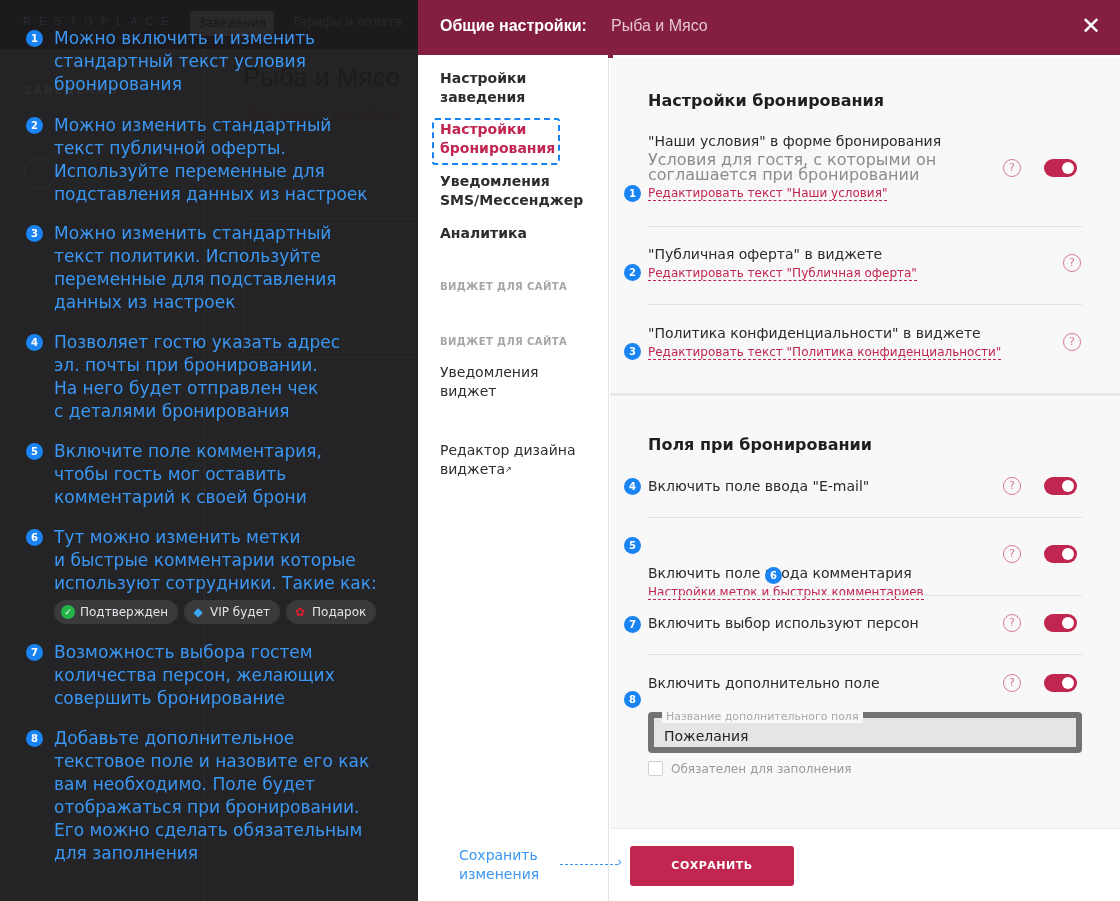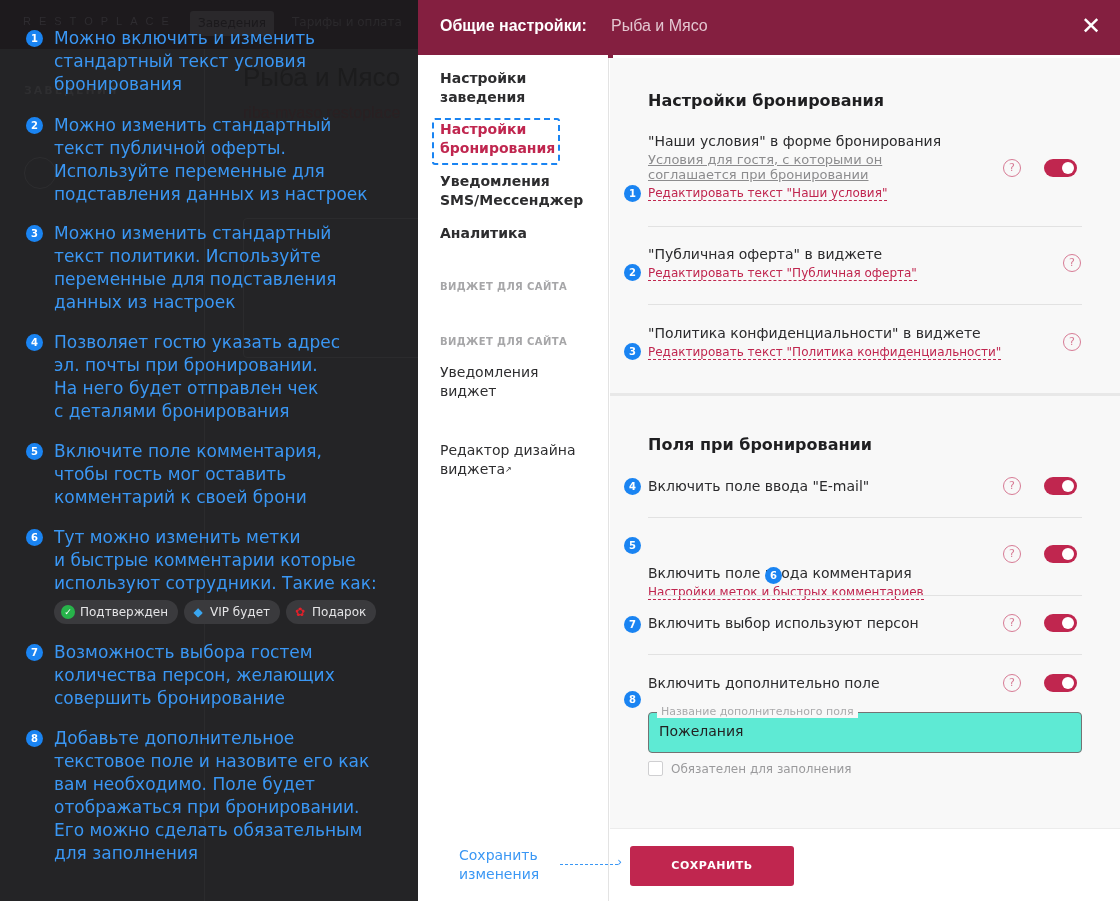--- a/index.html
+++ b/index.html
@@ -45,30 +45,30 @@
   .nav-item.active { color: #c0264f; }
   .nav-item.light { font-weight: normal; }
   .nav-focus { position: absolute; left: 14px; top: 60px; width: 128px; height: 47px; border: 2px dashed #1a84f2; border-radius: 3px; }
   .nav-section { position: absolute; left: 22px; font-size: 10px; color: #a6a6a8; font-weight: bold; letter-spacing: 0.4px; font-family: "DejaVu Sans", sans-serif; }
   .ext { font-size: 8px; vertical-align: top; }
 
   .content { position: absolute; left: 192px; top: 58px; width: 510px; height: 770px; background: #f8f8f8; overflow: hidden; }
   .card-title { position: absolute; left: 38px; font-size: 16px; color: #1f1f21; font-weight: bold; font-family: "DejaVu Sans", sans-serif; }
   .row { position: absolute; left: 38px; width: 434px; }
   .row .lbl { font-size: 14px; color: #2b2b2d; font-family: "DejaVu Sans", sans-serif; }
-  .row .desc { font-size: 13px; color: #8c8c8e; line-height: 15px; margin-top: 3px; width: 320px; font-family: "DejaVu Sans", sans-serif; text-decoration: underline; }
+  .row .desc { font-size: 16px; color: #8c8c8e; line-height: 15px; margin-top: 3px; width: 320px; font-family: "DejaVu Sans", sans-serif; }
   .row .link { display: inline-block; font-size: 12px; color: #c0264f; border-bottom: 1px dashed #c0264f; line-height: 14px; margin-top: 2px; cursor: pointer; font-family: "DejaVu Sans", sans-serif; }
   .divider { position: absolute; left: 38px; width: 434px; height: 1px; background: #e2e2e2; }
   .help { position: absolute; width: 18px; height: 18px; border: 1px solid #d77b95; border-radius: 50%; color: #d77b95; font-size: 11px; text-align: center; line-height: 16px; cursor: pointer; }
   .toggle { position: absolute; width: 33px; height: 18px; background: #c0264f; border-radius: 9px; cursor: pointer; }
   .toggle::after { content: ""; position: absolute; right: 3px; top: 3px; width: 12px; height: 12px; background: #fff; border-radius: 50%; }
   .badge { position: absolute; width: 17px; height: 17px; border-radius: 50%; background: #1a84f2; color: #fff; font-size: 10px; font-weight: bold; text-align: center; line-height: 17px; font-family: "DejaVu Sans", sans-serif; }
   .card-sep { position: absolute; left: 0; top: 335px; width: 510px; height: 3px; background: #e8e8e8; }
 
-  .field { position: absolute; left: 38px; top: 654px; width: 434px; height: 41px; border: 1px solid #737373; border-radius: 4px; background: #5eead4; }
+  .field { position: absolute; left: 38px; top: 654px; width: 434px; height: 41px; border: 6px solid #737373; border-radius: 4px; background: #e5e5e5; }
   .field .legend { position: absolute; left: 8px; top: -8px; background: #f8f8f8; padding: 0 4px; font-size: 11px; color: #a9a9ab; font-family: "DejaVu Sans", sans-serif; }
   .field input { position: absolute; left: 10px; top: 10px; width: 400px; border: none; background: transparent; font-size: 14px; color: #222; outline: none; font-family: "DejaVu Sans", sans-serif; }
   .checkrow { position: absolute; left: 38px; top: 703px; display: flex; align-items: center; gap: 8px; }
   .checkbox { width: 15px; height: 15px; border: 1px solid #cfcfd1; border-radius: 2px; background: #fff; cursor: pointer; }
   .checkrow .cl { font-size: 12px; color: #9a9a9c; font-family: "DejaVu Sans", sans-serif; }
 
   .footer { position: absolute; left: 192px; top: 828px; width: 510px; height: 73px; background: #fff; border-top: 1px solid #ececec; }
   .save-btn { position: absolute; left: 20px; top: 17px; width: 164px; height: 40px; background: #c0264f; border-radius: 3px; color: #fff; font-size: 11px; font-weight: bold; letter-spacing: 0.5px; text-align: center; line-height: 40px; cursor: pointer; border: none; font-family: "DejaVu Sans", sans-serif; }
   .save-note { position: absolute; left: 41px; top: 846px; color: #3a97f4; font-size: 14px; line-height: 19px; white-space: pre-line; font-family: "DejaVu Sans", sans-serif; }
   .save-arrow { position: absolute; left: 142px; top: 864px; width: 58px; height: 1px; border-top: 1px dashed #3a97f4; }

